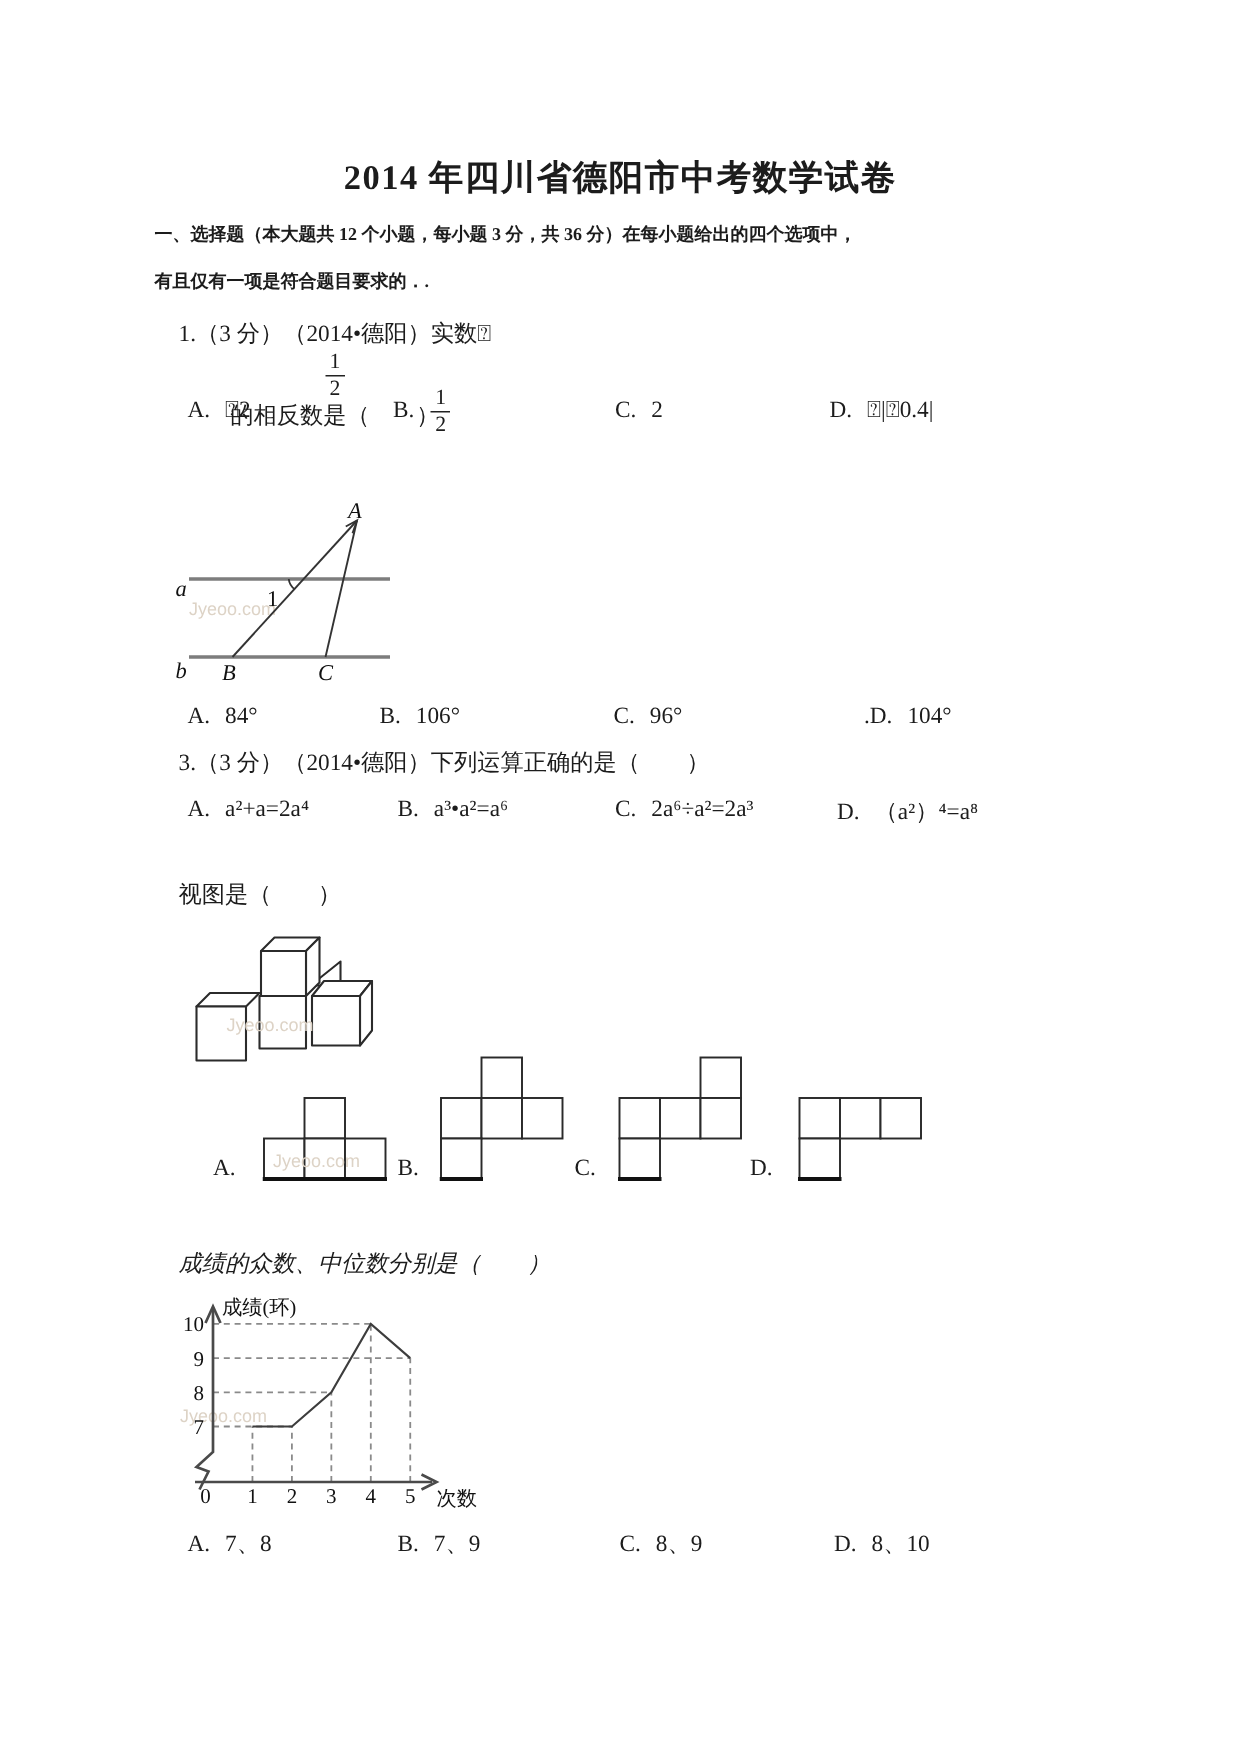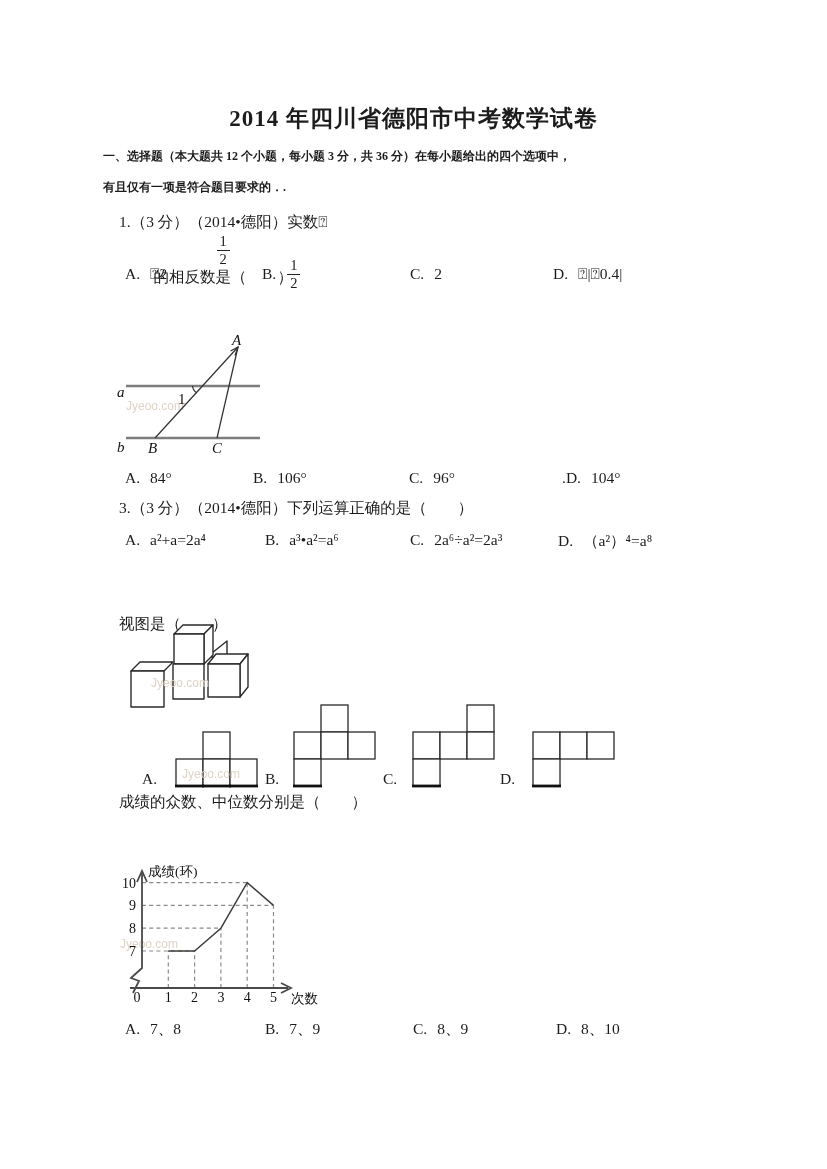--- a/index.html
+++ b/index.html
@@ -84,32 +84,32 @@
     <text class="flabel" x="5" y="63">a</text>
     <text class="flabel" x="5" y="118">b</text>
     <text class="flabel" x="36" y="119">B</text>
     <text class="flabel" x="100" y="119">C</text>
     <text class="fnumlab" x="66" y="70">1</text>
   </svg>
   <div class="abs optrow" style="top:469px;">
     <span class="opt-plain" style="left:125px;"><span class="optlabel">A.</span><span>84°</span></span>
     <span class="opt-plain" style="left:253px;"><span class="optlabel">B.</span><span>106°</span></span>
     <span class="opt-plain" style="left:409px;"><span class="optlabel">C.</span><span>96°</span></span>
-    <span class="opt-plain" style="left:562px;"><span class="optlabel">.D.</span><span>104°</span></span>
+    <span class="opt-plain" style="left:576px;"><span class="optlabel">.D.</span><span>104°</span></span>
   </div>
 
   <div class="abs stem" style="top:498px;">3.（3 分）（2014•德阳）下列运算正确的是（　　）</div>
   <div class="abs optrow" style="top:531px;">
     <span class="opt-plain" style="left:125px;"><span class="optlabel">A.</span><span>a²+a=2a⁴</span></span>
     <span class="opt-plain" style="left:265px;"><span class="optlabel">B.</span><span>a³•a²=a⁶</span></span>
     <span class="opt-plain" style="left:410px;"><span class="optlabel">C.</span><span>2a⁶÷a²=2a³</span></span>
     <span class="opt-plain" style="left:558px;"><span class="optlabel">D.</span><span>（a²）⁴=a⁸</span></span>
   </div>
 
-  <div class="abs stem" style="top:614px;">视图是（　　）</div>
+  <div class="abs stem" style="top:586px;">视图是（　　）</div>
   <svg class="abs" style="left:121px;top:621px;" width="134" height="90" viewBox="0 0 134 90">
     <polygon class="cubeface" points="86,36 106,20 106,36"></polygon>
     <polygon class="cubeface" points="87,43 95,33 127,33 119,43"></polygon>
     <polygon class="cubeface" points="119,43 127,33 127,66 119,76"></polygon>
     <rect class="cubeface" x="87" y="43" width="32" height="33"></rect>
     <polygon class="cubeface" points="53,13 62,4 92,4 83,13"></polygon>
     <polygon class="cubeface" points="83,13 92,4 92,34 83,43"></polygon>
     <rect class="cubeface" x="53" y="13" width="30" height="30"></rect>
     <rect class="cubeface" x="52" y="43" width="31" height="35"></rect>
     <polygon class="cubeface" points="10,50 19,41 52,41 43,50"></polygon>
@@ -149,21 +149,21 @@
       <line x1="0" y1="82" x2="29" y2="82" class="thick"></line>
     </svg>
   <svg id="polyD" class="abs" style="left:532px;top:731px;" width="83" height="57" viewBox="0 0 83 57">
       <rect x="1" y="1" width="27" height="27" class="cell"></rect>
       <rect x="28" y="1" width="27" height="27" class="cell"></rect>
       <rect x="55" y="1" width="27" height="27" class="cell"></rect>
       <rect x="1" y="28" width="27" height="27" class="cell"></rect>
       <line x1="0" y1="55" x2="29" y2="55" class="thick"></line>
     </svg>
 
-  <div class="abs stem" style="top:792px;">成绩的众数、中位数分别是（　　）</div>
+  <div class="abs stem" style="top:832px;font-style:italic;">成绩的众数、中位数分别是（　　）</div>
   <svg id="q5chart" class="abs" style="left:110px;top:860px;" width="220" height="150" viewBox="0 0 220 150">
       <text x="10" y="88" class="wm">Jyeoo.com</text>
       <line x1="58.3" y1="128" x2="58.3" y2="91" class="dash"></line>
       <line x1="84.6" y1="128" x2="84.6" y2="91" class="dash"></line>
       <line x1="110.9" y1="128" x2="110.9" y2="68.2" class="dash"></line>
       <line x1="137.2" y1="128" x2="137.2" y2="22.599999999999994" class="dash"></line>
       <line x1="163.5" y1="128" x2="163.5" y2="45.4" class="dash"></line>
       <line x1="32" y1="91" x2="84.6" y2="91" class="dash"></line>
       <line x1="32" y1="68.2" x2="110.9" y2="68.2" class="dash"></line>
       <line x1="32" y1="45.4" x2="163.5" y2="45.4" class="dash"></line>

